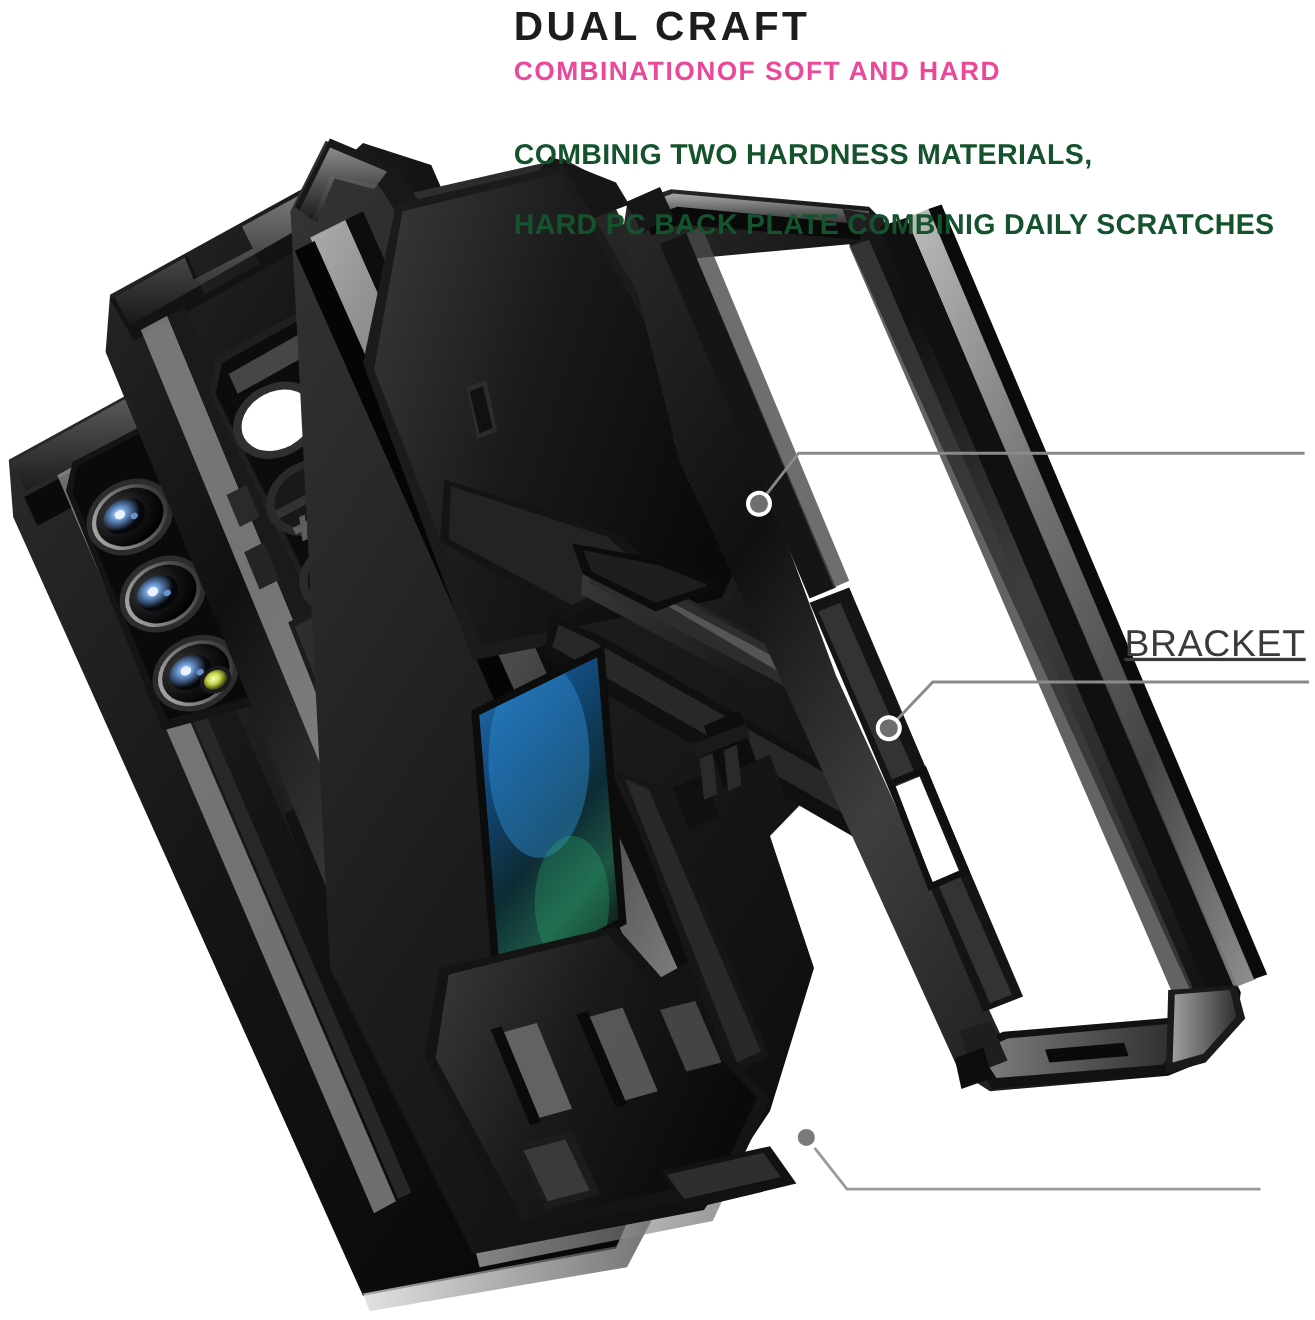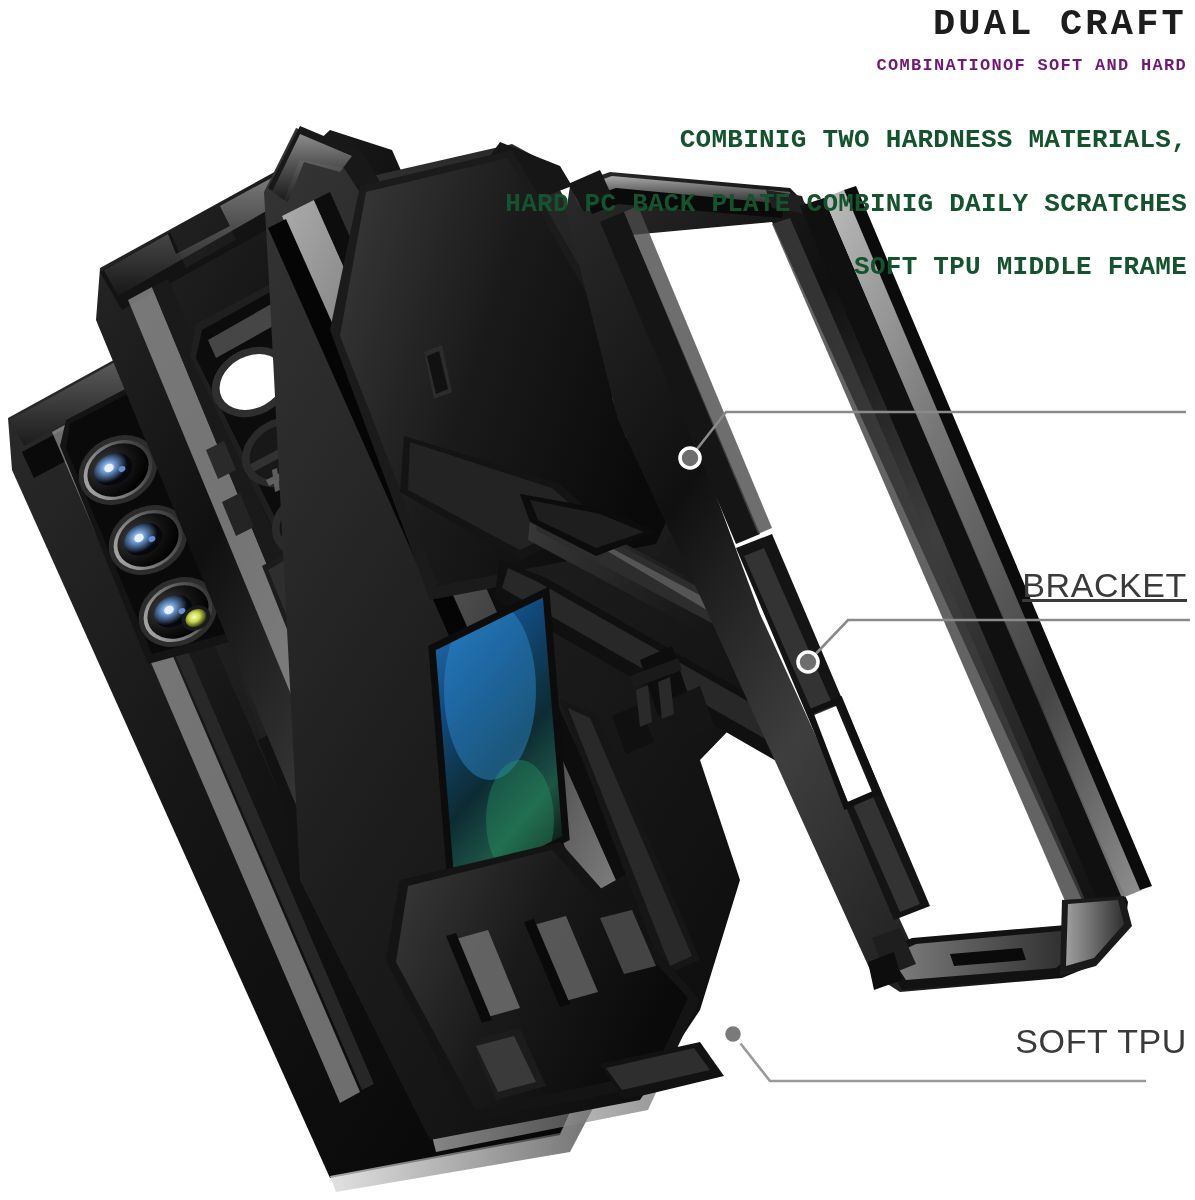--- a/index.html
+++ b/index.html
@@ -2,24 +2,24 @@
 <html><head>
 <meta charset="utf-8">
 <style>
   html,body{margin:0;padding:0;background:#fff;}
   body{width:1195px;height:1200px;position:relative;overflow:hidden;
        font-family:"Liberation Sans","DejaVu Sans",sans-serif;}
 
   #stage{position:absolute;inset:0;width:1195px;height:1200px;background:#ffffff;}
 
   
-  #header{position:absolute;right:8px;top:0;width:720px;text-align:right;z-index:40;font-family:Liberation Mono, monospace;}
+  #header{position:absolute;right:8px;top:0;width:720px;text-align:left;z-index:40;}
   #title{font-size:37px;font-weight:bold;letter-spacing:3.2px;color:#1d1d1d;
          line-height:44px;padding-top:2px;}
-  #subtitle{font-size:17px;font-weight:600;letter-spacing:1.3px;color:#701a75;
+  #subtitle{font-size:24px;font-weight:600;letter-spacing:1.3px;color:#ec4899;
             line-height:30px;padding-top:5px;}
   #bodylines{padding-top:8px;}
   .bline{font-size:26px;font-weight:600;letter-spacing:.25px;color:#14532d;line-height:23.5px;margin-top:40px;}
 
   
   .callout-label{position:absolute;font-size:34px;font-weight:400;letter-spacing:.6px;
                  color:#3a3a3a;white-space:nowrap;z-index:42;}
   #lbl-hardpc{right:8px;top:358px;}
   #lbl-bracket{right:8px;top:566px;text-decoration:underline;}
   #lbl-softtpu{right:8px;top:1022px;}
@@ -341,21 +341,20 @@
       <path d="M 868,962 L 894,952 L 902,980 L 874,990 Z" fill="#0d0d0d"></path>
     </g>
   </svg>
 
   <div id="header">
     <div id="title">DUAL CRAFT</div>
     <div id="subtitle">COMBINATIONOF SOFT AND HARD</div>
     <div id="bodylines">
       <div class="bline">COMBINIG TWO HARDNESS MATERIALS,</div>
       <div class="bline">HARD PC BACK PLATE COMBINIG DAILY SCRATCHES</div>
-      <div class="bline">SOFT TPU MIDDLE FRAME</div>
     </div>
   </div>
 
   <svg id="leaders" viewBox="0 0 1195 1200">
 
     <g>
       <path d="M 690,458 L 726,412 L 1186,412" fill="none" stroke="#8a8a8a" stroke-width="2.6"></path>
       <circle cx="690" cy="458" r="10" fill="#6e6e6e" stroke="#ffffff" stroke-width="3.6"></circle>
     </g>
 
@@ -365,15 +364,14 @@
     </g>
 
     <g>
       <path d="M 733,1034 L 770,1081 L 1146,1081" fill="none" stroke="#ffffff" stroke-width="6"></path>
       <path d="M 733,1034 L 770,1081 L 1146,1081" fill="none" stroke="#9a9a9a" stroke-width="2.6"></path>
       <circle cx="733" cy="1034" r="10" fill="#7a7a7a" stroke="#ffffff" stroke-width="4.5"></circle>
     </g>
   </svg>
 
   <div class="callout-label" id="lbl-bracket">BRACKET</div>
-  <div class="callout-label" id="lbl-softtpu">SOFT TPU</div>
 
 </div>
 
 </body></html>

